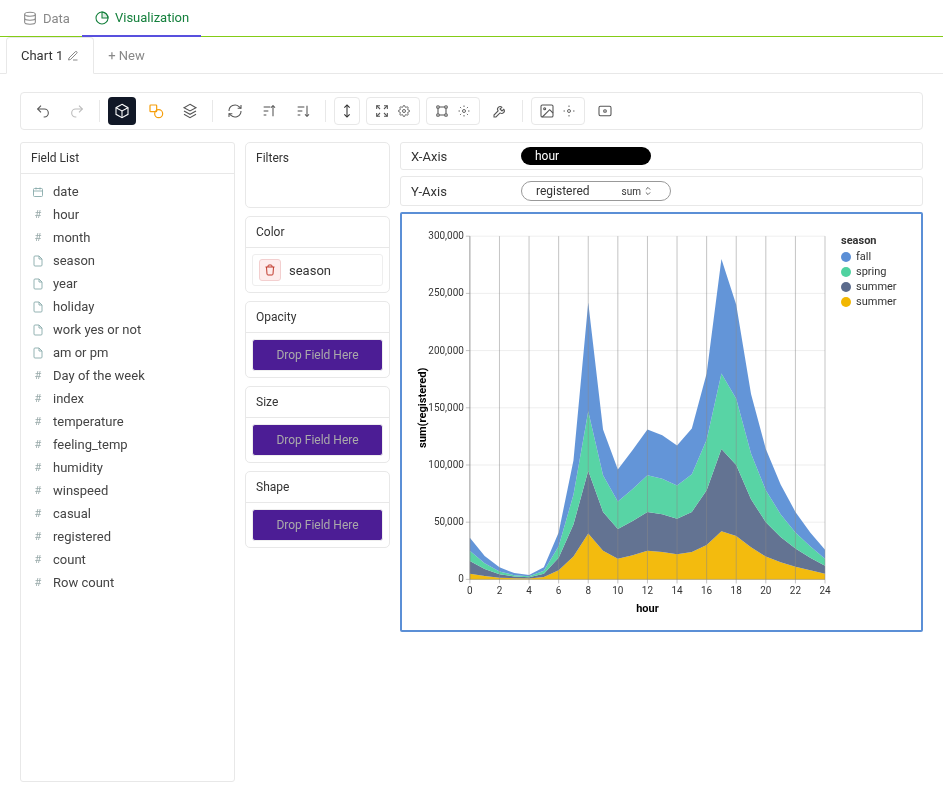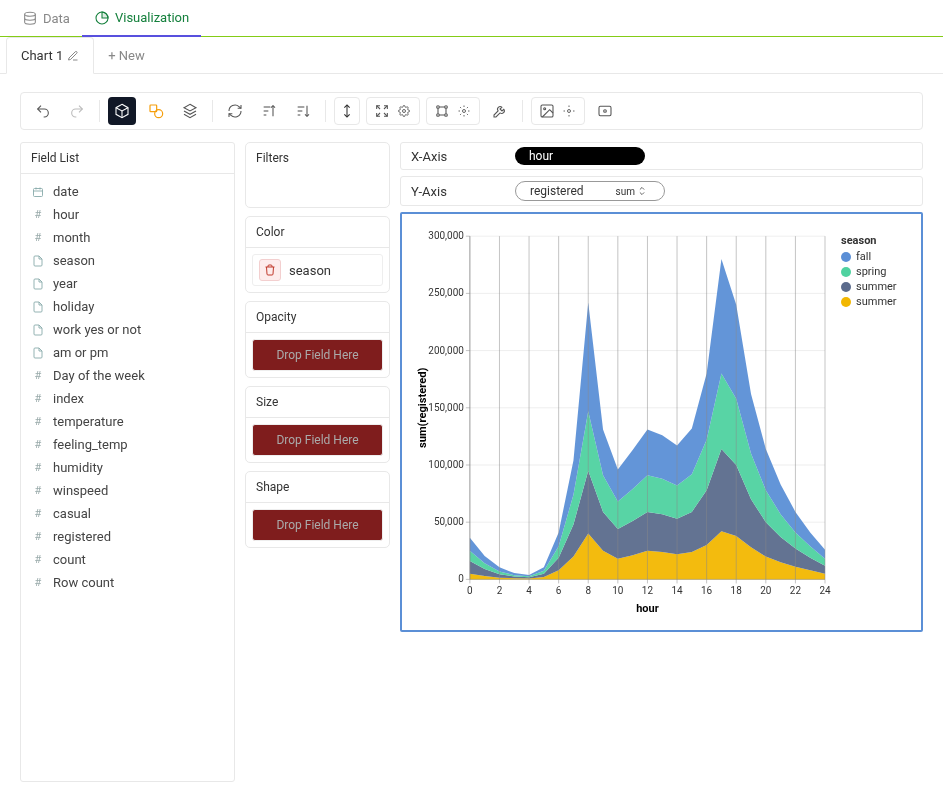--- a/index.html
+++ b/index.html
@@ -31,35 +31,35 @@
   .tbar-group .tbar-btn { width: 22px; height: 22px; }
   
   
   .cols { display: flex; gap: 10px; }
   .panel { border: 1px solid #e8e8e8; border-radius: 3px; }
   .panel-head { padding: 8px 10px; border-bottom: 1px solid #e8e8e8; font-size: 12px; color: #333; }
   .field-panel { width: 215px; min-height: 640px; }
   .shelf-col { width: 145px; display: flex; flex-direction: column; gap: 8px; }
   .shelf { border: 1px solid #e8e8e8; border-radius: 5px; }
   .shelf-body { padding: 6px; }
-  .drop-zone { border: 1px solid #eee; background: #7f1d1d; color: #aaa; text-align: center; padding: 8px 0; border-radius: 3px; font-size: 12px; cursor: pointer; }
+  .drop-zone { border: 1px solid #eee; background: #4c1d95; color: #aaa; text-align: center; padding: 8px 0; border-radius: 3px; font-size: 12px; cursor: pointer; }
   .color-chip { display: flex; align-items: center; gap: 8px; background: #fff; border: 1px solid #eee; border-radius: 3px; padding: 4px 6px; }
   .trash-box { width: 22px; height: 22px; border: 1px solid #f3cfcf; background: #fdecec; display: inline-flex; align-items: center; justify-content: center; border-radius: 3px; color: #c0392b; cursor: pointer; }
   
   
   .flist { padding: 6px 0; }
   .fitem { display: flex; align-items: center; gap: 8px; padding: 4px 10px; cursor: grab; color: #444; }
   .fitem .ftxt { font-size: 13px; }
   .ficon { width: 14px; height: 14px; display: inline-flex; align-items: center; justify-content: center; font-size: 11px; color: #9aa; }
   .ficon.hash::before { content: "#"; }
   .ficon.cal svg, .ficon.doc svg { width: 12px; height: 12px; }
   
   
   .right-col { flex: 1; display: flex; flex-direction: column; gap: 6px; }
-  .axis-row { display: flex; align-items: center; gap: 24px; border: 1px solid #e8e8e8; border-radius: 3px; padding: 4px 10px; }
+  .axis-row { display: flex; align-items: center; gap: 30px; border: 1px solid #e8e8e8; border-radius: 3px; padding: 4px 10px; }
   .axis-label { width: 80px; font-size: 13px; color: #333; }
   .pill { border-radius: 12px; padding: 2px 18px 2px 14px; font-size: 12px; display: inline-flex; align-items: center; gap: 10px; cursor: pointer; }
   .pill.black { background: #000; color: #fff; min-width: 130px; }
   .pill.outline { border: 1px solid #999; color: #333; min-width: 150px; justify-content: space-between; }
   .pill .agg { font-size: 10px; display:flex; align-items:center; gap:3px;}
   
   .chart-frame { border: 2px solid #5b8fd6; border-radius: 2px; padding: 10px 14px 10px 10px; height: 420px; position: relative; }
   .chart-inner { position: relative; width: 100%; height: 100%; display: flex; }
   .chart-plot { position: relative; flex: 1; }
   

